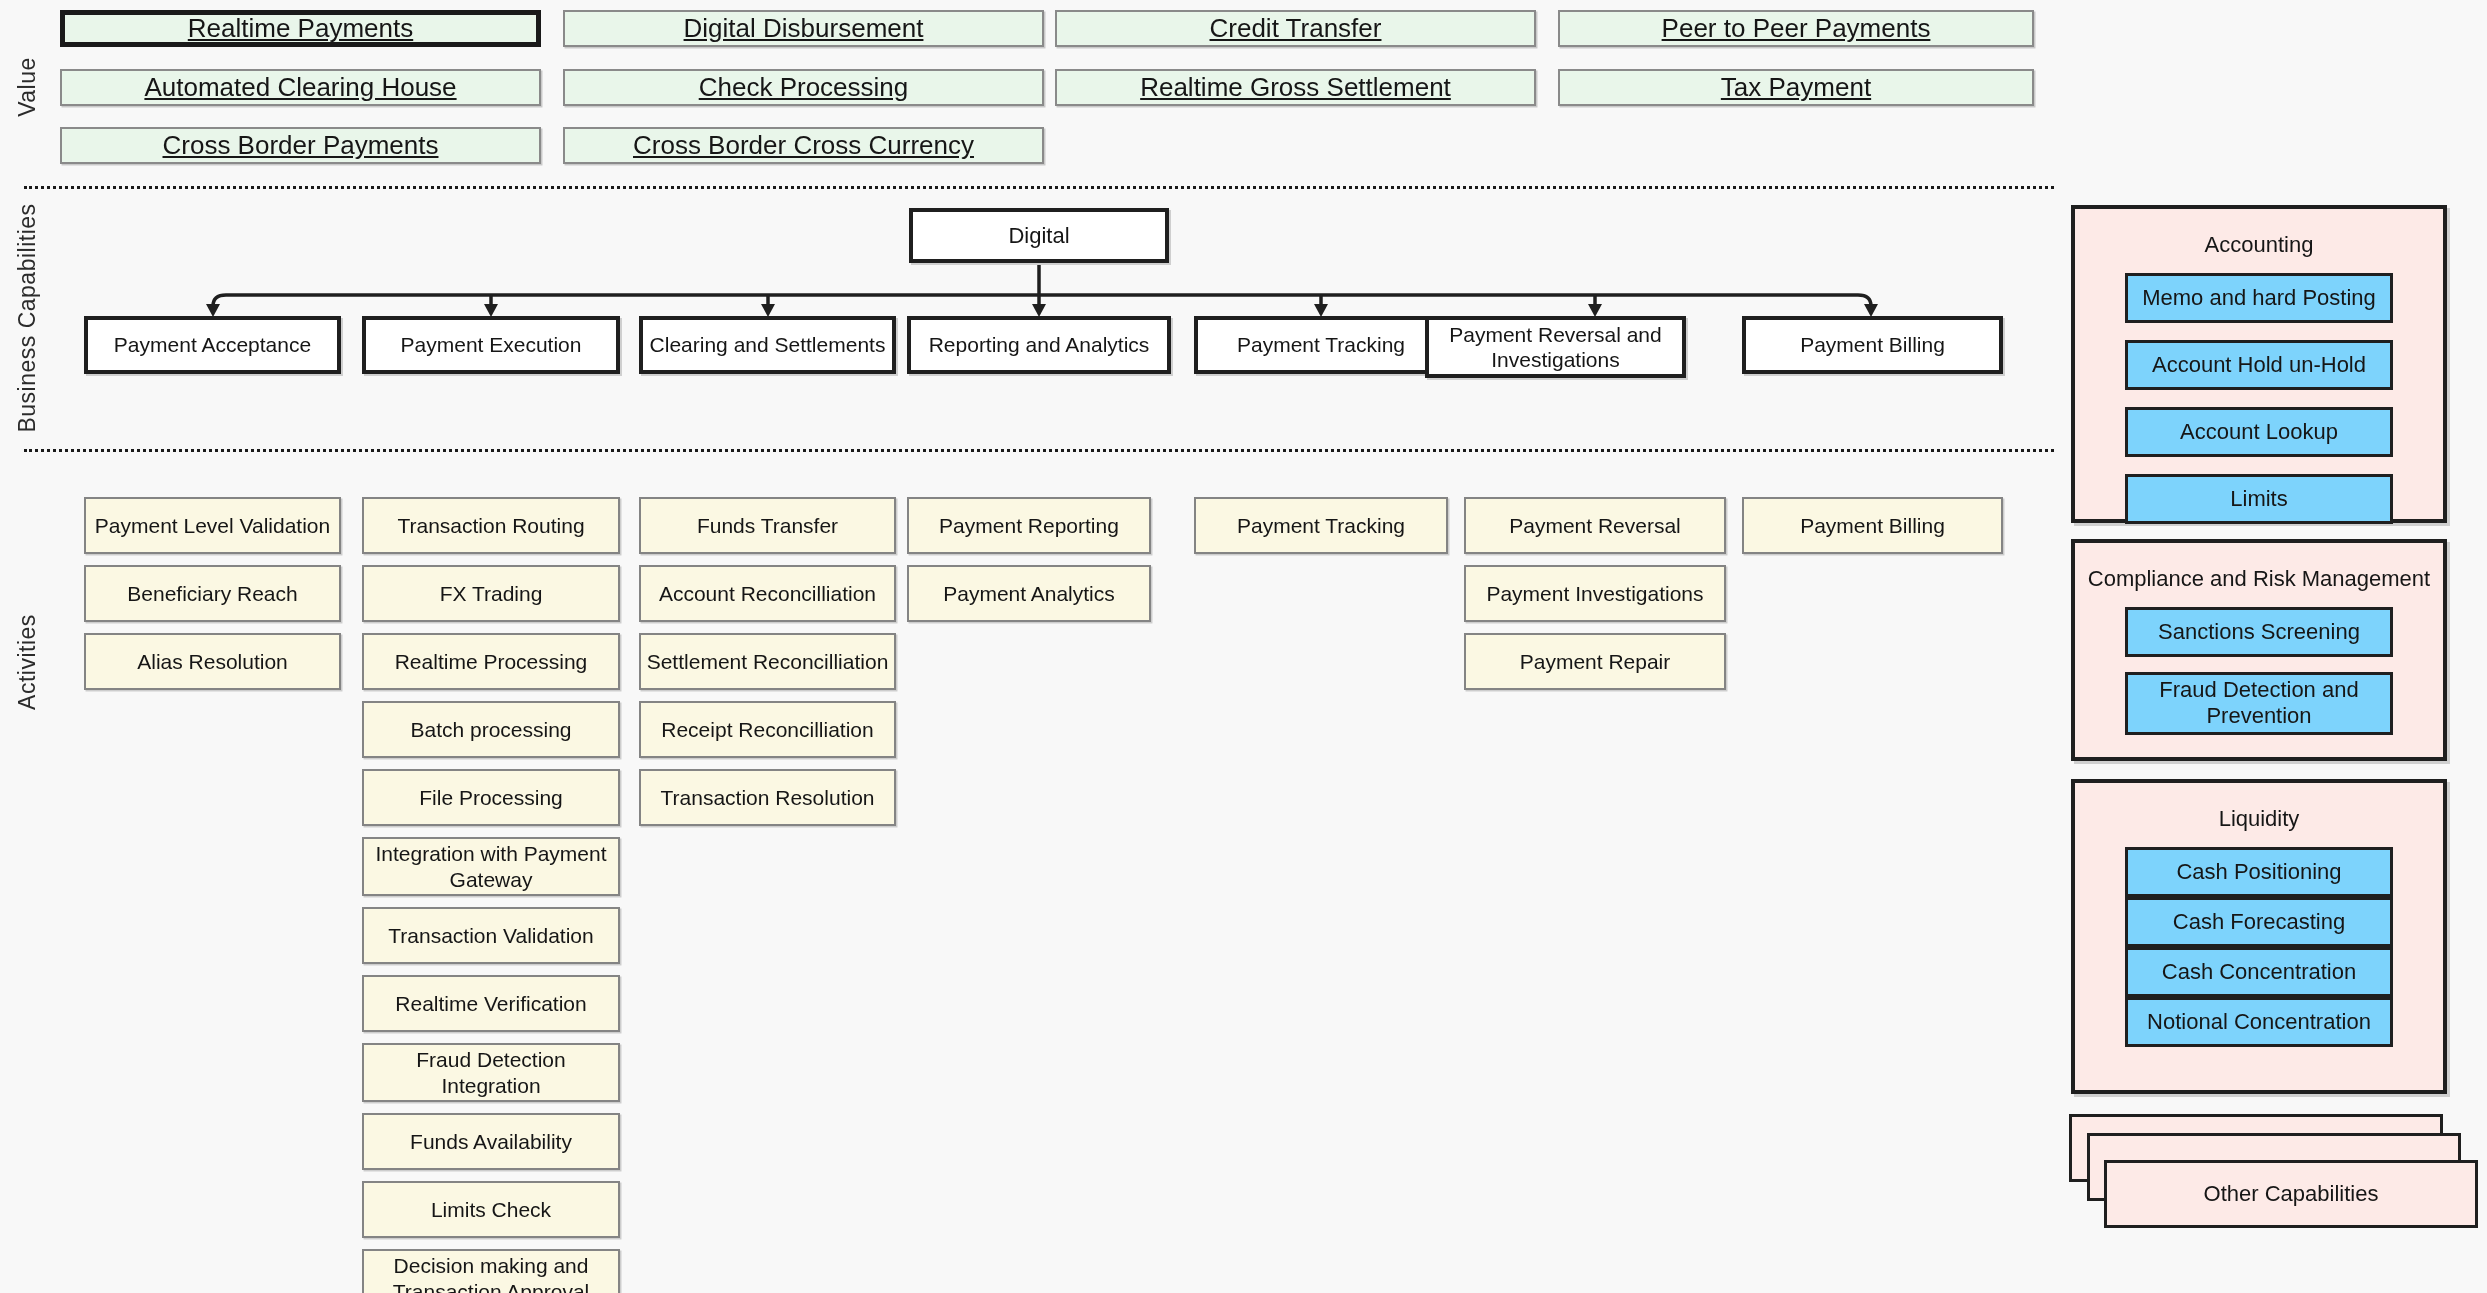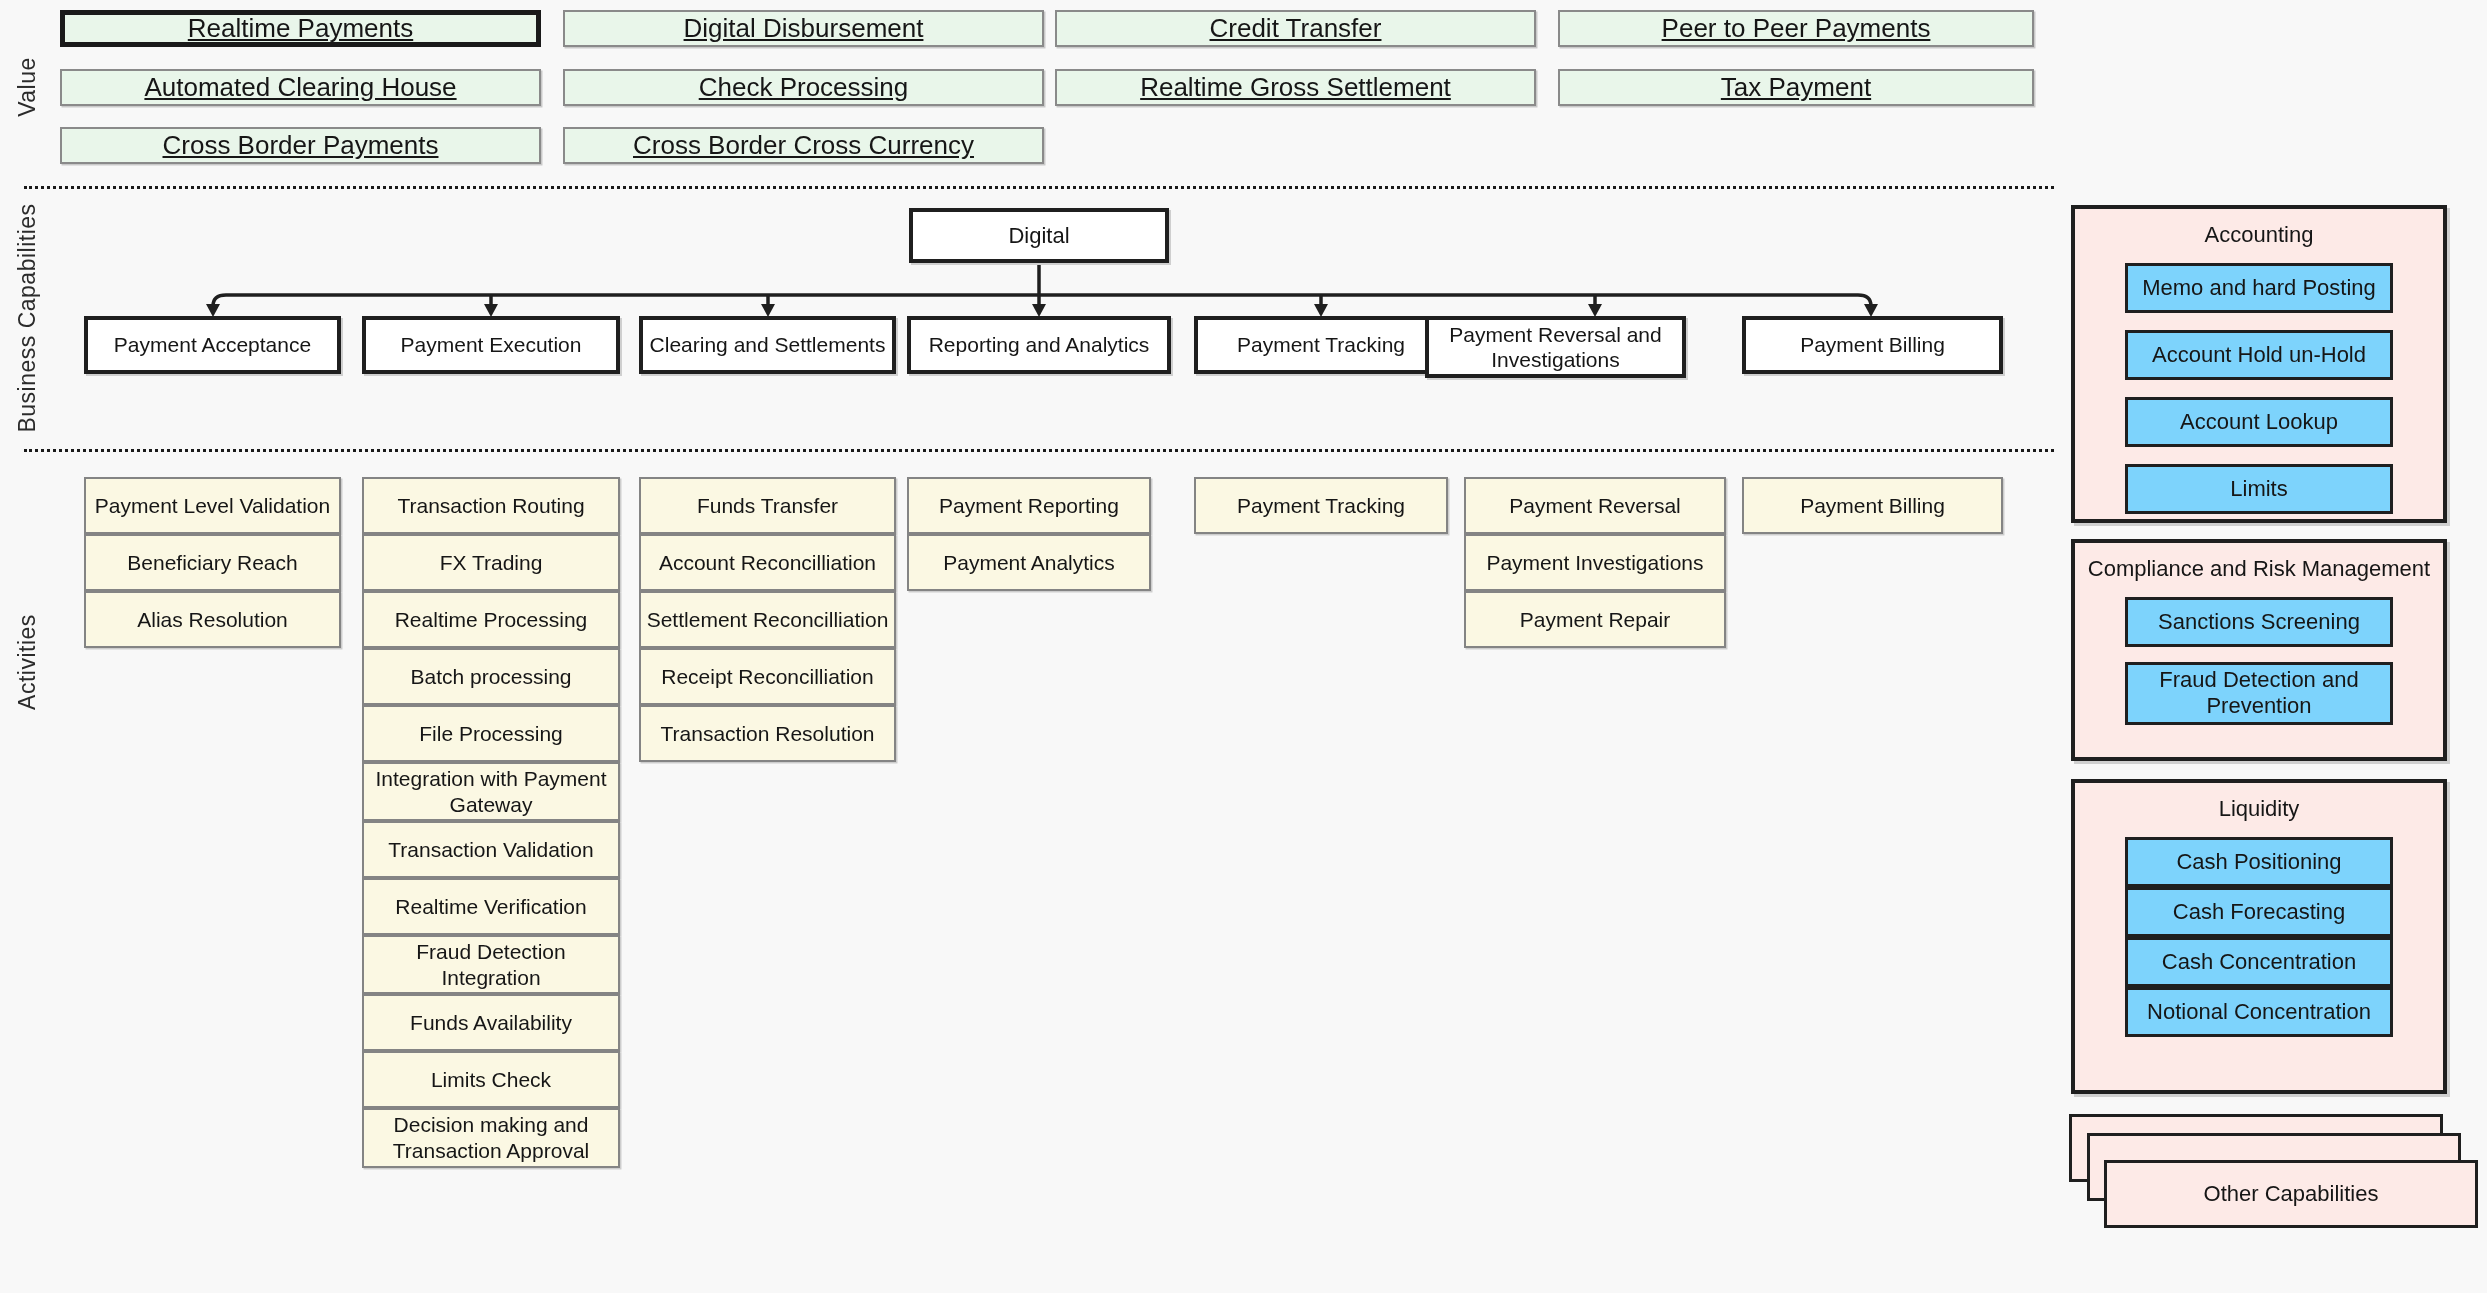--- a/index.html
+++ b/index.html
@@ -29,33 +29,33 @@
   .cbox{
     position:absolute;top:316px;min-height:58px;box-sizing:border-box;
     background:#ffffff;border:4px solid #1f1f1f;box-shadow:2px 2px 0 #cfcfcf;
     display:flex;align-items:center;justify-content:center;text-align:center;
     font-size:21px;line-height:1.2;padding:2px 3px;
   }
   .rootbox{position:absolute;left:909px;top:208px;width:260px;height:55px;box-sizing:border-box;
     background:#fff;border:4px solid #1f1f1f;box-shadow:2px 2px 0 #cfcfcf;
     display:flex;align-items:center;justify-content:center;font-size:22px;}
   
-  .acol{position:absolute;top:477px;display:flex;flex-direction:column;}
+  .acol{position:absolute;top:497px;display:flex;flex-direction:column;gap:11px;}
   .abox{
     box-sizing:border-box;min-height:57px;background:#fbf8e3;border:2px solid #848484;
     box-shadow:1.5px 1.5px 0 #cdcdcd;display:flex;align-items:center;justify-content:center;
     text-align:center;font-size:21px;line-height:1.22;padding:2px 5px;
   }
   
   .panel{
     position:absolute;left:2071px;width:376px;box-sizing:border-box;
     background:#fdeae7;border:4px solid #1f1f1f;box-shadow:3px 3px 0 #cfcfcf;
     display:flex;flex-direction:column;align-items:center;
   }
-  .panel-title{font-size:22px;margin-top:13px;white-space:nowrap;text-align:right;}
+  .panel-title{font-size:22px;margin-top:23px;white-space:nowrap;text-align:right;}
   .panel-items{display:flex;flex-direction:column;margin-top:15px;}
   .gap17{gap:17px}.gap15{gap:15px}.gap10{}
   .pbox{
     width:268px;min-height:50px;box-sizing:border-box;background:#7dd3fc;
     border:3px solid #1f1f1f;display:flex;align-items:center;justify-content:center;
     text-align:center;font-size:22px;line-height:1.2;padding:2px 6px;
   }
   
   .stackbox{
     position:absolute;width:374px;height:68px;box-sizing:border-box;

